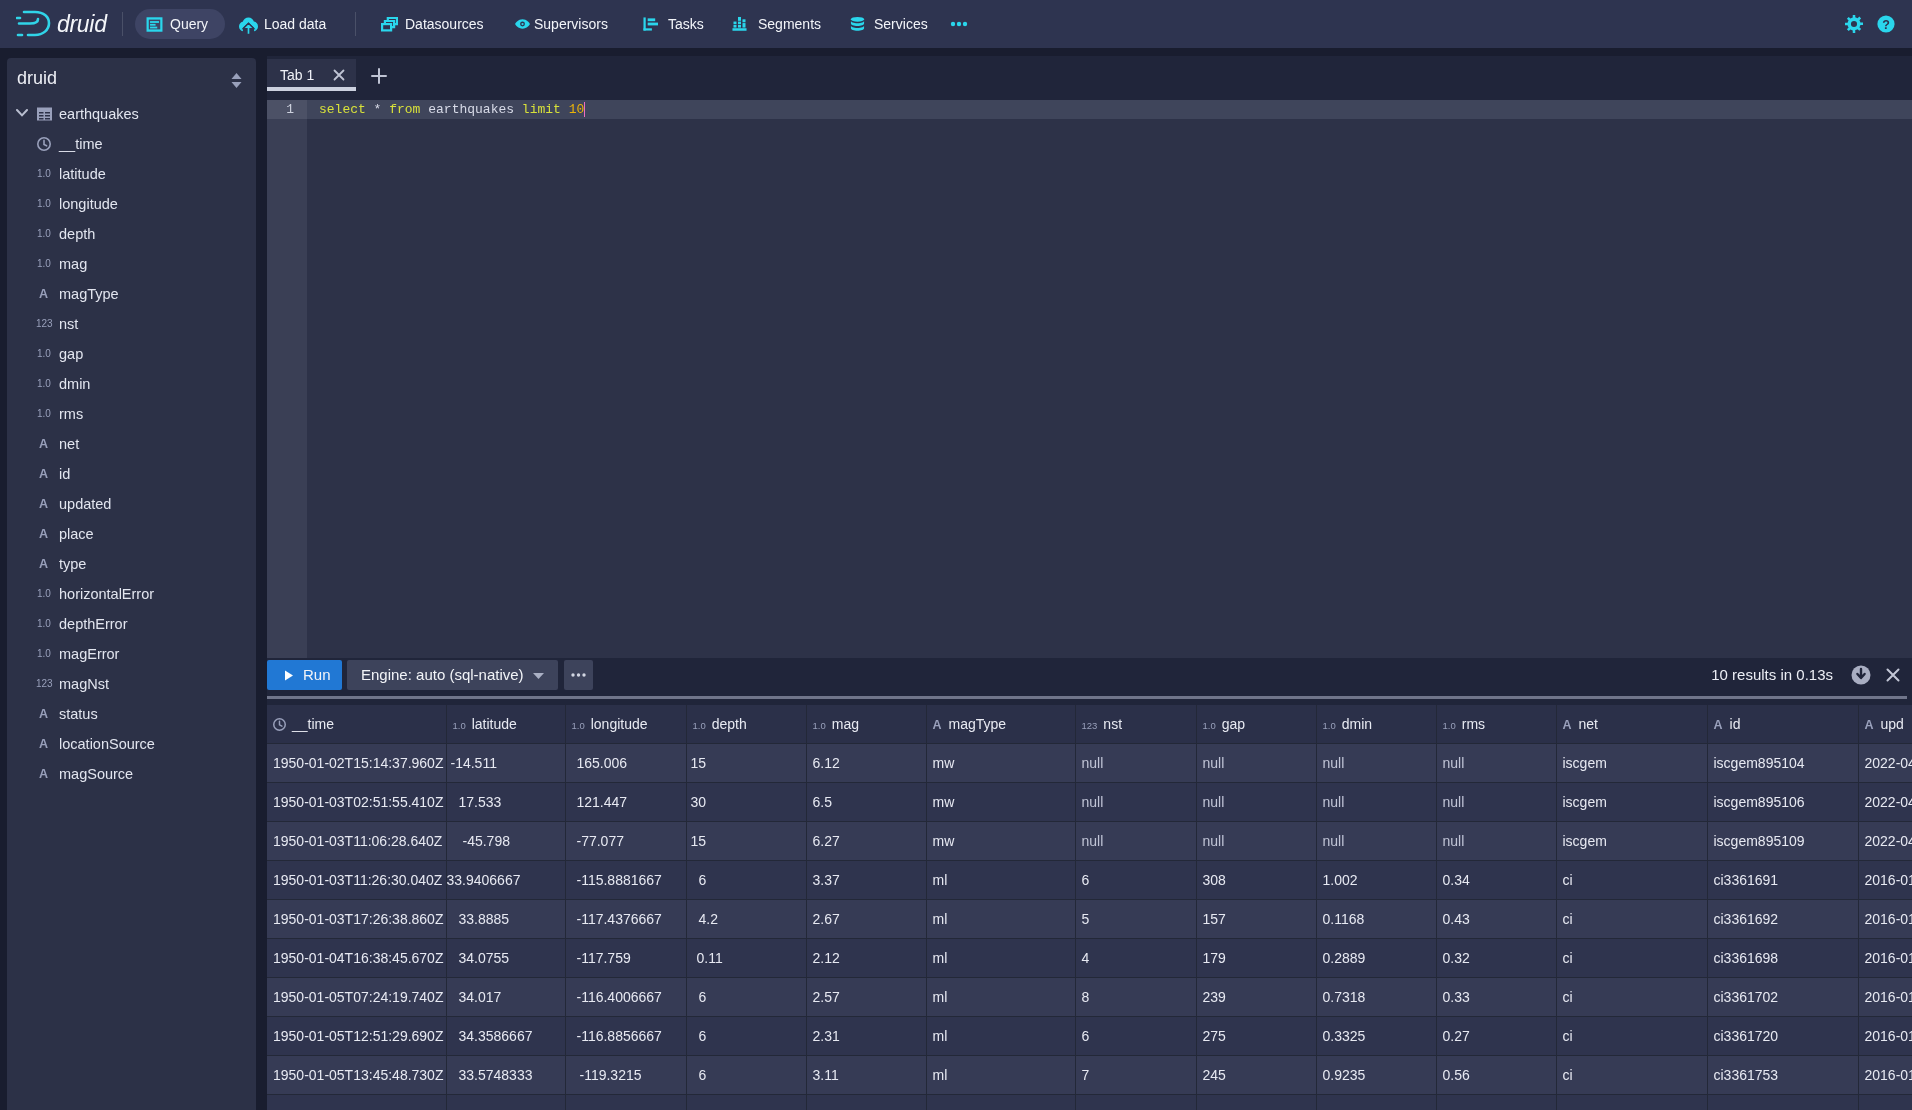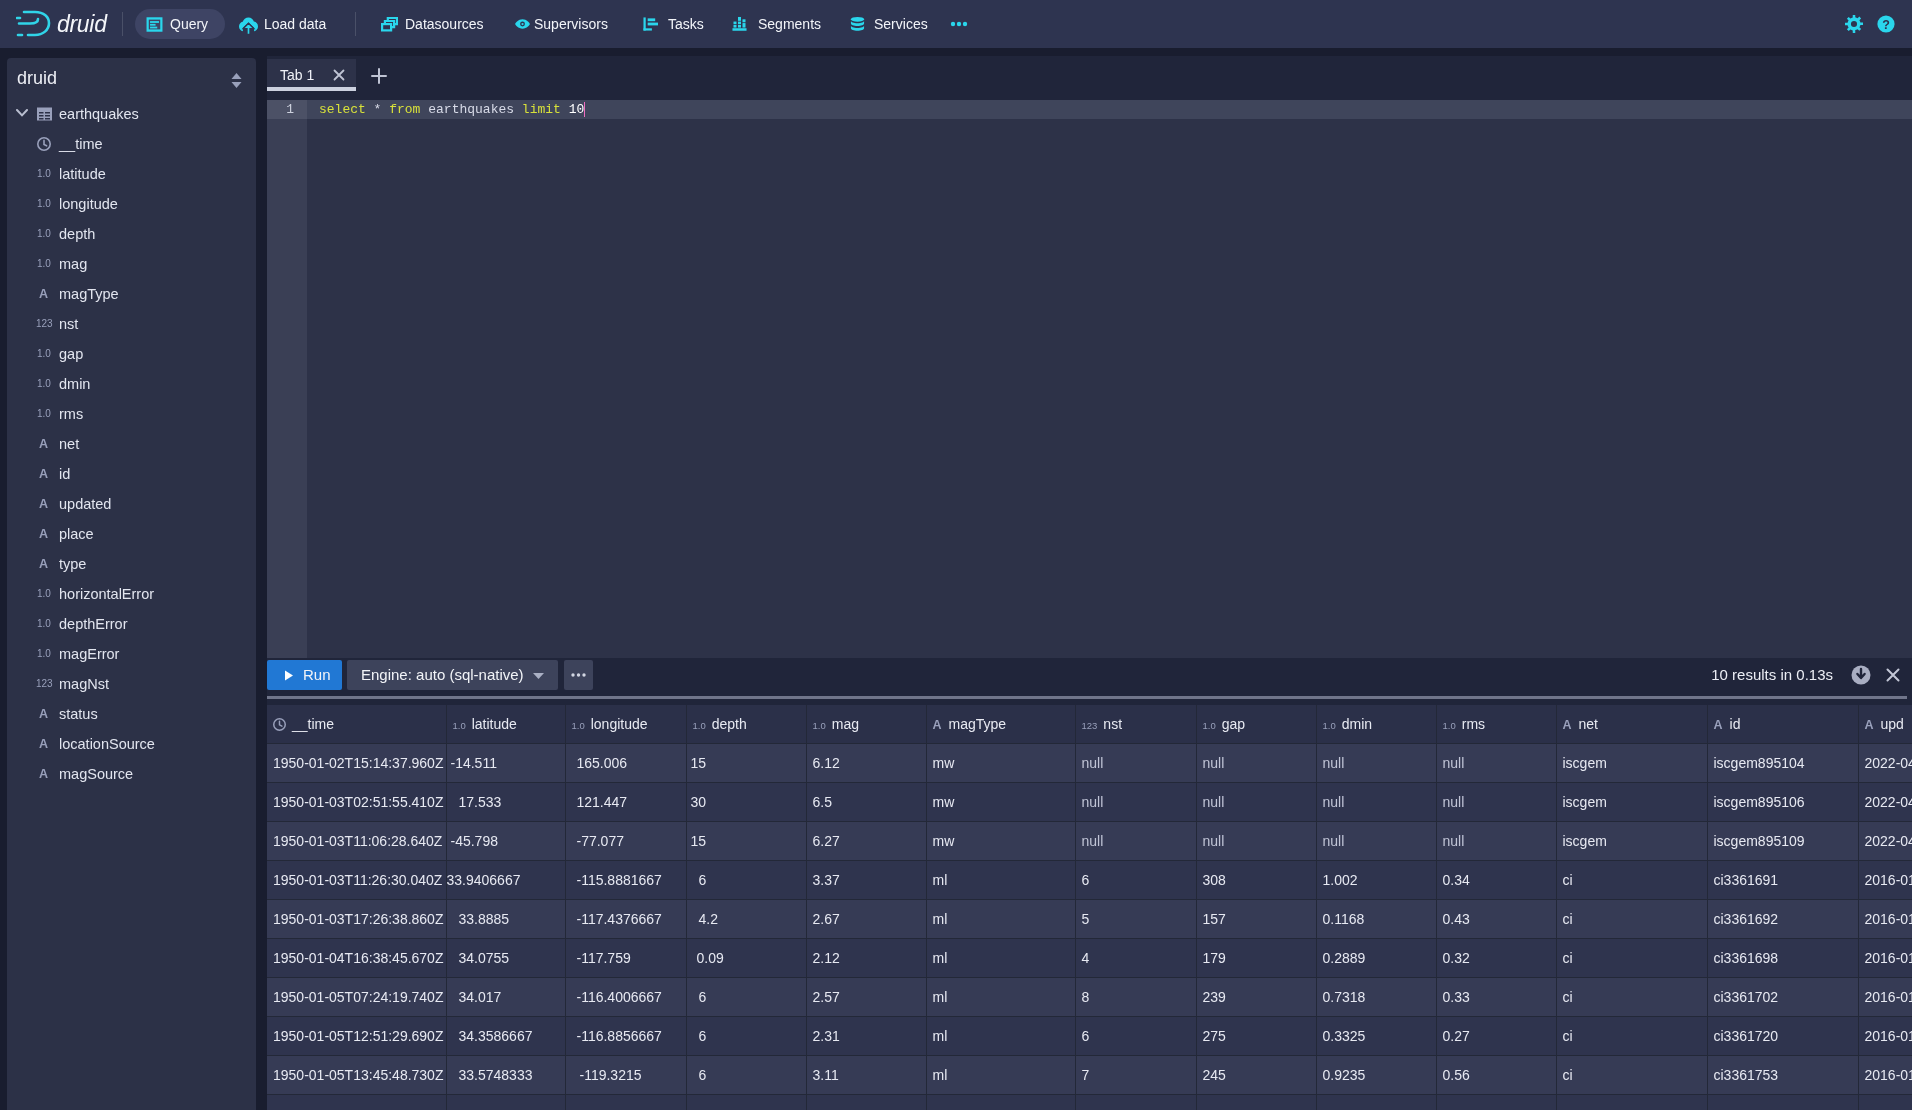--- a/index.html
+++ b/index.html
@@ -34,21 +34,21 @@
   
   #editor { position:absolute; left:0px; top:44px; width:1645px; height:558px; background:#2d3248; }
   #gutter { position:absolute; left:0; top:0; width:40px; height:558px; background:#3a3f55; }
   #activeline { position:absolute; left:0; top:0px; width:1645px; height:19px; background:#3f455b; }
   #activegutter { position:absolute; left:0; top:0px; width:40px; height:19px; background:#4c5166; }
   #lnum { position:absolute; left:0; top:0px; width:27px; height:19px; line-height:19px; text-align:right;
     color:#cdd1de; font-family:"Liberation Mono",monospace; font-size:13px; }
   #code { position:absolute; left:52px; top:0px; height:19px; line-height:19px;
     font-family:"Liberation Mono",monospace; font-size:13px; color:#d8dbe8; white-space:pre; }
   .kw { color:#d8e13a; }
-  .num { color:#ffffff; border-right:1.5px solid #ee6ec0; }
+  .num { color:#eab308; border-right:1.5px solid #ee6ec0; }
 
   
   #runbar { position:absolute; left:0px; top:602px; width:1645px; height:38px; }
   .rbtn { position:absolute; top:2px; height:30px; border-radius:2px; color:#f2f4f8; font-size:15px; line-height:30px; }
   #runbtn { left:0px; width:75px; background:#2178d4; }
   #enginebtn { left:80px; width:211px; background:#3d435b; }
   #dotsbtn { left:297px; width:29px; background:#3d435b; }
   #status { position:absolute; right:79px; top:2px; height:30px; line-height:30px; color:#eceef5; font-size:15px; }
 
   
@@ -367,21 +367,21 @@
             <td class="nul">null</td>
             <td class="nul">null</td>
             <td class="nul">null</td>
             <td class="nul">null</td>
             <td>iscgem</td>
             <td>iscgem895106</td>
             <td>2022-04-26T14:04:14.953Z</td>
           </tr>
         <tr class="odd">
             <td>1950-01-03T11:06:28.640Z</td>
-            <td style="padding-left:4px">-45.798</td>
+            <td style="padding-left:16px">-45.798</td>
             <td style="padding-left:11px">-77.077</td>
             <td style="padding-left:4px">15</td>
             <td>6.27</td>
             <td>mw</td>
             <td class="nul">null</td>
             <td class="nul">null</td>
             <td class="nul">null</td>
             <td class="nul">null</td>
             <td>iscgem</td>
             <td>iscgem895109</td>
@@ -414,21 +414,21 @@
             <td>0.1168</td>
             <td>0.43</td>
             <td>ci</td>
             <td>ci3361692</td>
             <td>2016-01-28T20:47:45.510Z</td>
           </tr>
         <tr class="even">
             <td>1950-01-04T16:38:45.670Z</td>
             <td style="padding-left:12px">34.0755</td>
             <td style="padding-left:11px">-117.759</td>
-            <td style="padding-left:10px">0.09</td>
+            <td style="padding-left:10px">0.11</td>
             <td>2.12</td>
             <td>ml</td>
             <td>4</td>
             <td>179</td>
             <td>0.2889</td>
             <td>0.32</td>
             <td>ci</td>
             <td>ci3361698</td>
             <td>2016-01-28T20:47:45.550Z</td>
           </tr>

